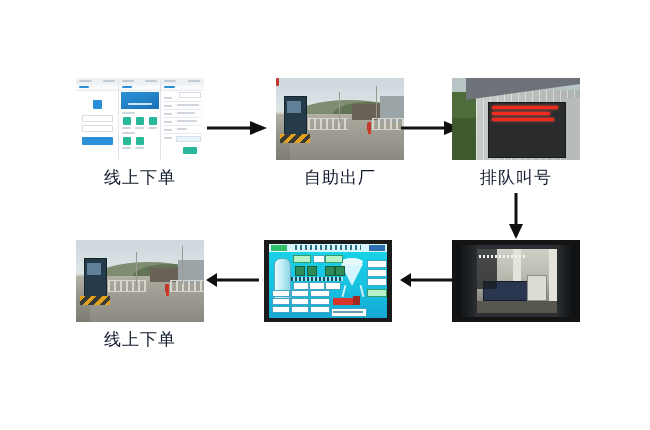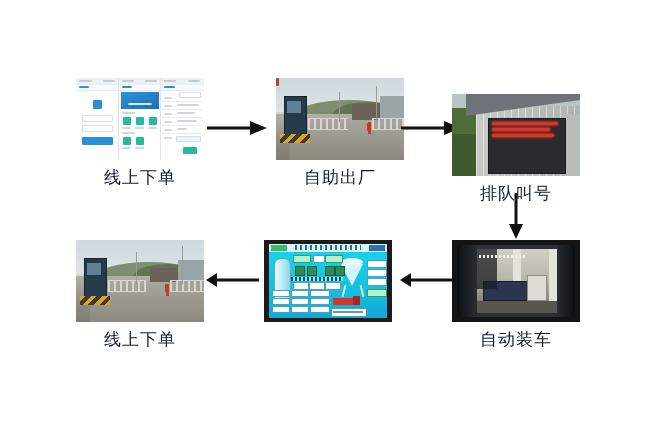--- a/index.html
+++ b/index.html
@@ -297,21 +297,21 @@
     <div class="caption">自助出厂</div>
   </div>
 
   <div class="arrow" style="left:400px; top:118px;">
     <svg width="62" height="20" viewBox="0 0 62 20">
       <line x1="1" y1="10" x2="47" y2="10" stroke="#111111" stroke-width="3"></line>
       <polygon points="44,3 61,10 44,17" fill="#111111"></polygon>
     </svg>
   </div>
 
-  <div class="node" style="left:452px; top:78px;margin-top:16px;">
+  <div class="node" style="left:452px; top:78px;">
     <div class="thumb">
       <div class="led">
         <div class="sky2"></div>
         <div class="hill3"></div>
         <div class="hill4"></div>
         <div class="wall"></div>
         <div class="wallrib"></div>
         <div class="roof"></div>
         <div class="side"></div>
         <div class="panel"></div>
@@ -340,21 +340,20 @@
           <div class="floor"></div>
           <div class="truckb"></div>
           <div class="cab"></div>
           <div class="dark"></div>
           <div class="frame-l"></div>
           <div class="frame-r"></div>
           <div class="osd"></div>
         </div>
       </div>
     </div>
-    <div class="caption">自动装车</div>
   </div>
 
   <div class="arrow" style="left:400px; top:270px;">
     <svg width="54" height="20" viewBox="0 0 54 20">
       <line x1="53" y1="10" x2="9" y2="10" stroke="#111111" stroke-width="3"></line>
       <polygon points="11,3 0,10 11,17" fill="#111111"></polygon>
     </svg>
   </div>
 
   <div class="node" style="left:264px; top:240px;">

